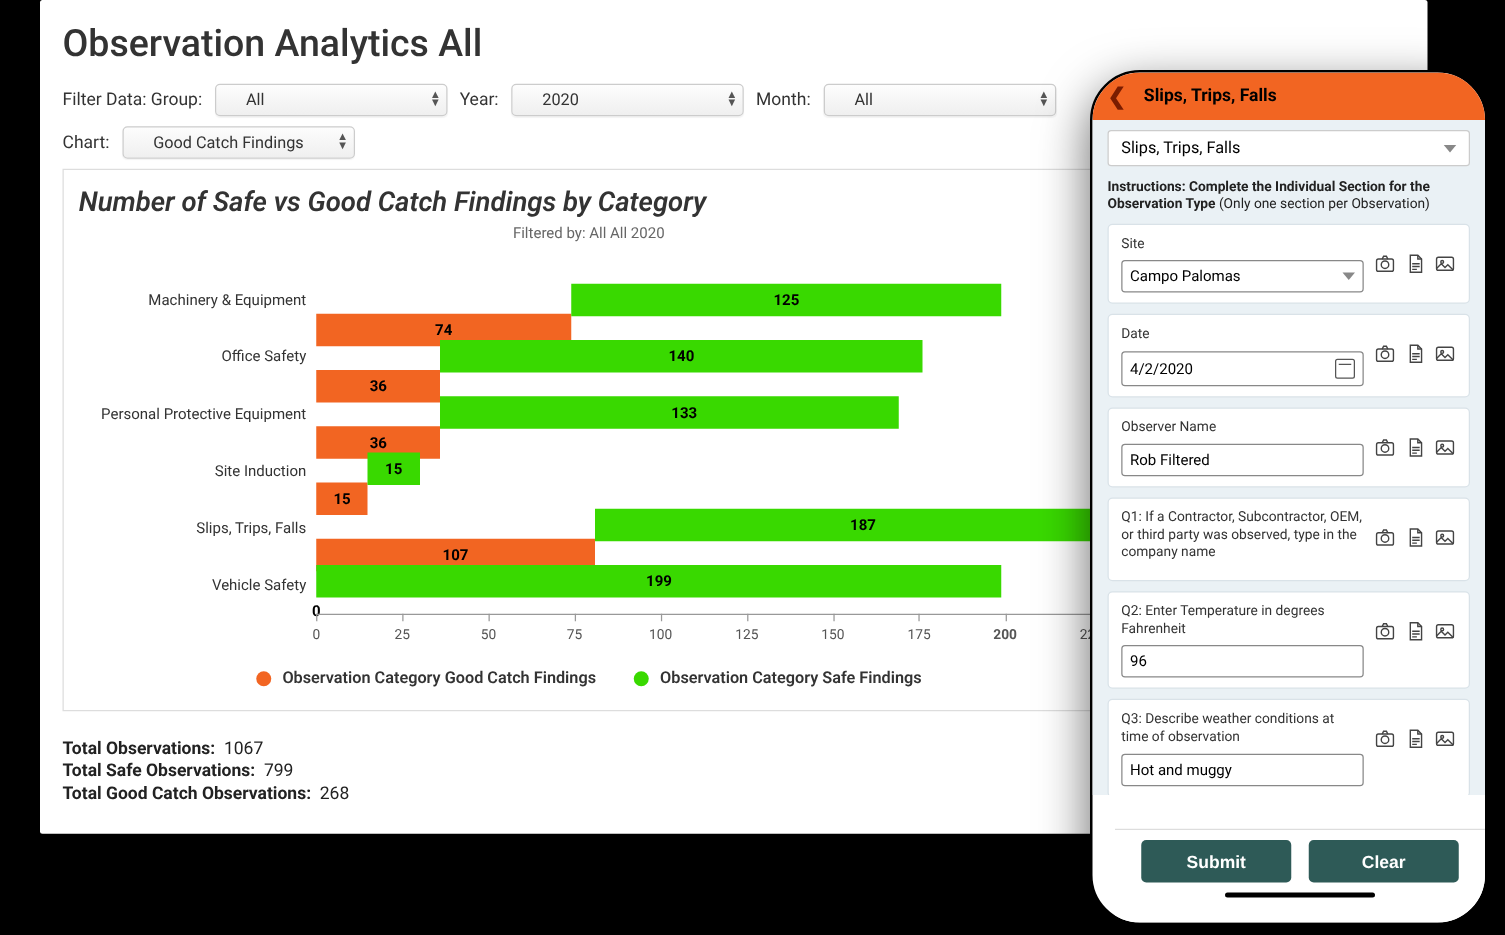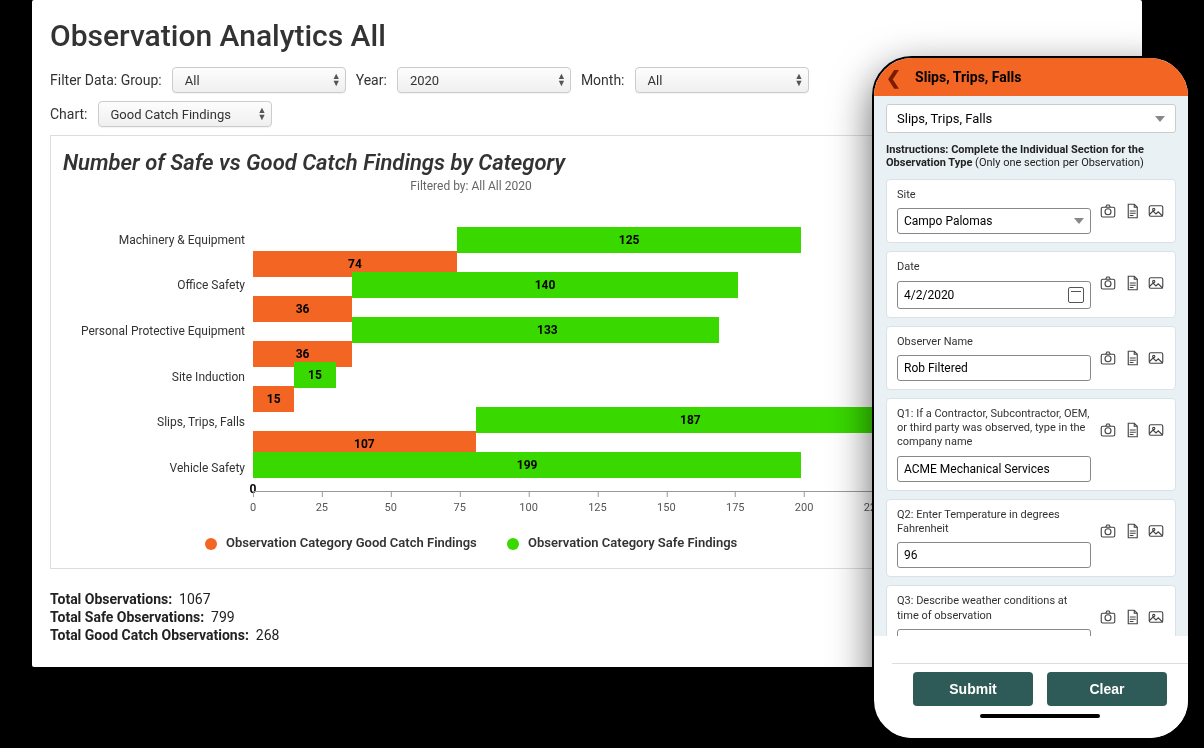--- a/index.html
+++ b/index.html
@@ -40,21 +40,21 @@
   }
   .filter-row label { white-space: nowrap; }
   .sel {
     position: relative;
     display: inline-flex;
     align-items: center;
     height: 24px;
     background: linear-gradient(#fdfdfd,#efefef);
     border: 1px solid #ccc;
     border-radius: 4px;
-    padding: 0 20px 0 12px;
+    padding: 0 20px 0 24px;
     font-size: 13px;
     box-shadow: 0 1px 1px rgba(0,0,0,.05);
     min-width: 60px;
   }
   .sel.wide { min-width: 140px; }
   .sel .arrows {
     position: absolute;
     right: 4px;
     top: 50%;
     transform: translateY(-50%);
@@ -385,21 +385,21 @@
     <div class="axis" id="axis">
       <div class="axis-line"></div>
     <div class="tick" style="left: 0px;">0</div>
         <div class="tick" style="left: 68.8889px;">25</div>
         <div class="tick" style="left: 137.778px;">50</div>
         <div class="tick" style="left: 206.667px;">75</div>
         <div class="tick" style="left: 275.556px;">100</div>
         <div class="tick" style="left: 344.444px;">125</div>
         <div class="tick" style="left: 413.333px;">150</div>
         <div class="tick" style="left: 482.222px;">175</div>
-        <div class="tick" style="left: 551.111px;">200</div>
+        <div class="tick" style="left: 551.111px; font-weight: bold;">200</div>
         <div class="tick" style="left: 620px;">225</div>
       </div>
 
     <div class="legend">
       <div>
         <span class="swatch good"></span>
         <span>Observation Category Good Catch Findings</span>
       </div>
       <div>
         <span class="swatch safe"></span>
@@ -517,23 +517,20 @@
             <rect x="3" y="5" width="18" height="14" rx="2"></rect>
             <circle cx="9" cy="10" r="1.5"></circle>
             <path d="M3 17l5-5 4 4 3-3 6 6"></path>
           </svg>
       </div>
     </div>
 
     <div class="q-card">
       <div class="q-left">
         <div class="q-label">Q1: If a Contractor, Subcontractor, OEM, or third party was observed, type in the company name</div>
-        <div class="q-input">
-          <span>ACME Mechanical Services</span>
-        </div>
       </div>
       <div class="q-icons">
         <svg viewBox="0 0 24 24">
             <rect x="3" y="7" width="18" height="13" rx="2"></rect>
             <circle cx="12" cy="13" r="4"></circle>
             <path d="M9 7l1.5-3h3L15 7"></path>
           </svg>
         <svg viewBox="0 0 24 24">
             <path d="M7 3h8l4 4v14H7z"></path>
             <path d="M15 3v4h4"></path>

